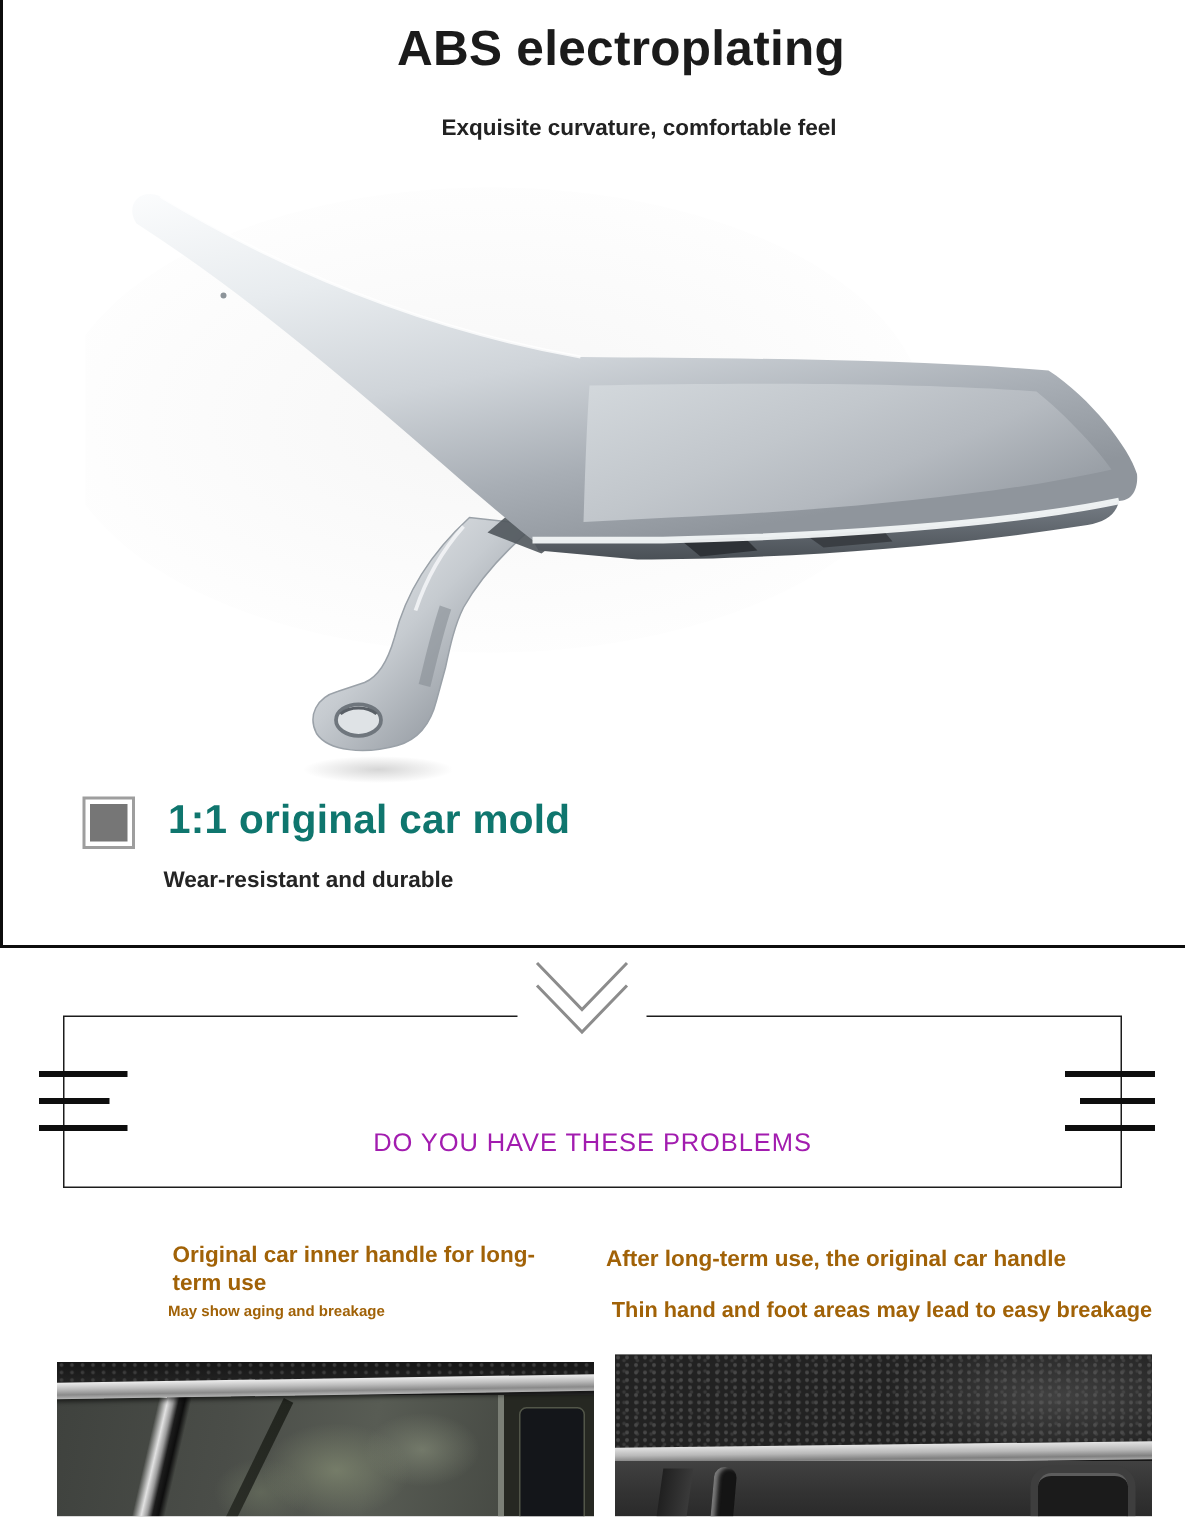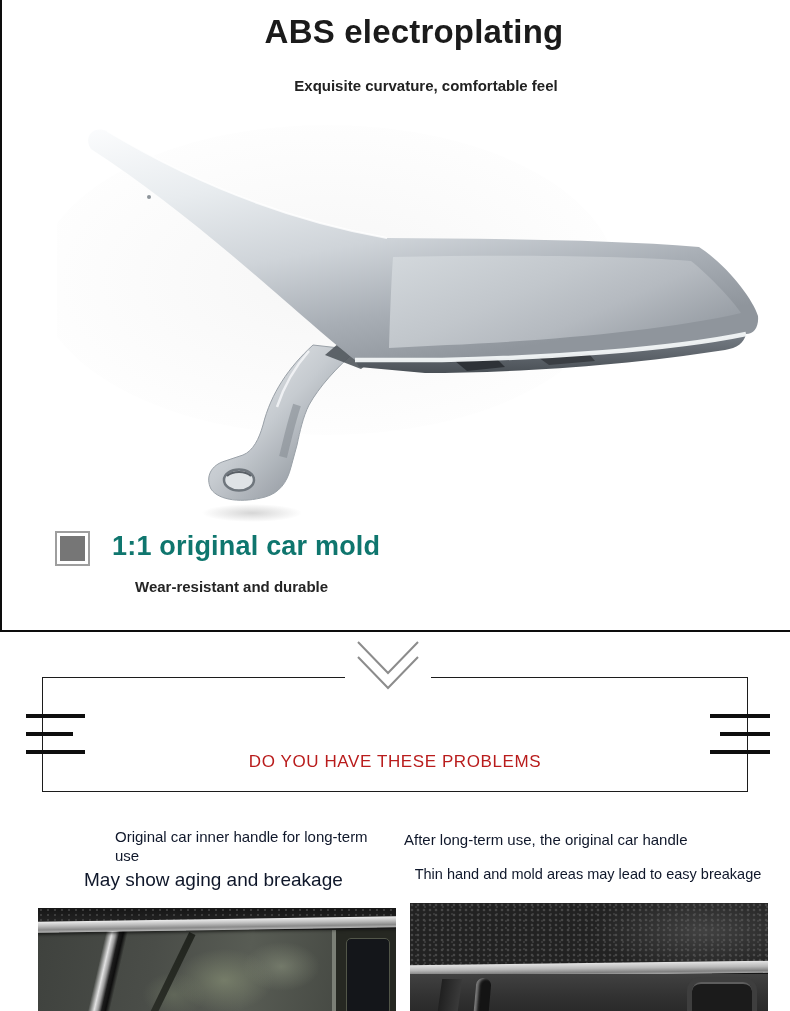--- a/index.html
+++ b/index.html
@@ -32,52 +32,52 @@
     border:2px solid #9e9e9e; background:#ffffff; padding:3px;
   }
   .feature-swatch-inner { display:block; width:100%; height:100%; background:#767676; }
   .feature-title {
     position:absolute; left:110px; top:531px;
     font-size:27px; font-weight:bold; color:#0f766e; letter-spacing:0.2px;
     white-space:nowrap;
   }
   .feature-subtitle {
     position:absolute; left:107px; top:578px;
-    font-size:15px; font-weight:bold; color:#242424; white-space:nowrap;margin-left:26px;
+    font-size:15px; font-weight:bold; color:#242424; white-space:nowrap;
   }
   
   .chevron-wrap {
     position:absolute; left:345px; top:637px; width:86px; height:62px;
     background:#ffffff; z-index:3; display:flex; align-items:center; justify-content:center;
   }
   
   .problems-box {
     position:absolute; left:42px; top:677px; width:706px; height:115px;
     border:1.5px solid #1c1c1c; background:#ffffff; z-index:1;
   }
   .problems-heading {
     position:absolute; left:0; top:28px; width:100%; text-align:center;
     font-size:23px; font-weight:bold; color:#2b2033; white-space:nowrap;
   }
   .problems-subheading {
     position:absolute; left:0; top:74px; width:100%; text-align:center;
-    font-size:17px; font-weight:normal; color:#b91c1c; letter-spacing:0.6px; white-space:nowrap;
+    font-size:17px; font-weight:normal; color:#a21caf; letter-spacing:0.6px; white-space:nowrap;
   }
   .deco-lines { position:absolute; top:714px; width:60px; z-index:2; display:flex; flex-direction:column; gap:14px; }
   .deco-lines span { display:block; height:4px; background:#0e0e0e; }
   .deco-lines-left  { left:26px; }
   .deco-lines-left  .l-full { width:59px; }
   .deco-lines-left  .l-mid  { width:47px; }
   .deco-lines-right { left:710px; }
   .deco-lines-right .l-full { width:60px; }
   .deco-lines-right .l-mid  { width:50px; margin-left:auto; }
   
-  .col-text { position:absolute; font-weight:normal; color:#0f172a; }
+  .col-text { position:absolute; font-weight:bold; color:#a16207; }
   .lc1 { left:115px; top:827px; width:268px; font-size:15px; line-height:19px; text-align:left; }
-  .lc2 { left:84px;  top:869px; font-size:19px; white-space:nowrap; }
+  .lc2 { left:112px;  top:869px; font-size:10px; white-space:nowrap; }
   .rc1 { left:404px; top:831px; width:368px; font-size:15px; text-align:left; white-space:nowrap; }
   .rc2 { left:404px; top:866px; width:368px; font-size:14.5px; text-align:center; white-space:nowrap; }
   
   .photo { position:absolute; overflow:hidden; background:#2c2c2c; }
   .photo-left  { left:38px;  top:908px; width:358px; height:103px; }
   .photo-right { left:410px; top:903px; width:358px; height:108px; }
   .pl-leather { position:absolute; left:0; top:0; width:100%; height:15px;
     background:linear-gradient(180deg,#161616,#242424);
     background-image:radial-gradient(circle at 3px 2px,#3c3c3c 0.8px,transparent 1.6px),linear-gradient(180deg,#161616,#242424);
     background-size:7px 5px,100% 100%; }
@@ -240,21 +240,21 @@
   </div>
   <div class="deco-lines deco-lines-right">
     <span class="l-full"></span>
     <span class="l-mid"></span>
     <span class="l-full"></span>
   </div>
 
   <div class="col-text lc1">Original car inner handle for long-term use</div>
   <div class="col-text lc2">May show aging and breakage</div>
   <div class="col-text rc1">After long-term use, the original car handle</div>
-  <div class="col-text rc2">Thin hand and mold areas may lead to easy breakage</div>
+  <div class="col-text rc2">Thin hand and foot areas may lead to easy breakage</div>
 
   <div class="photo photo-left" role="img" aria-label="Worn original car inner door handle showing aging">
     <div class="pl-body"></div>
     <div class="pl-ridge"></div>
     <div class="pl-lever"></div>
     <div class="pl-panel">
       <div class="pl-window"></div>
     </div>
     <div class="pl-leather"></div>
     <div class="pl-chrome"></div>

